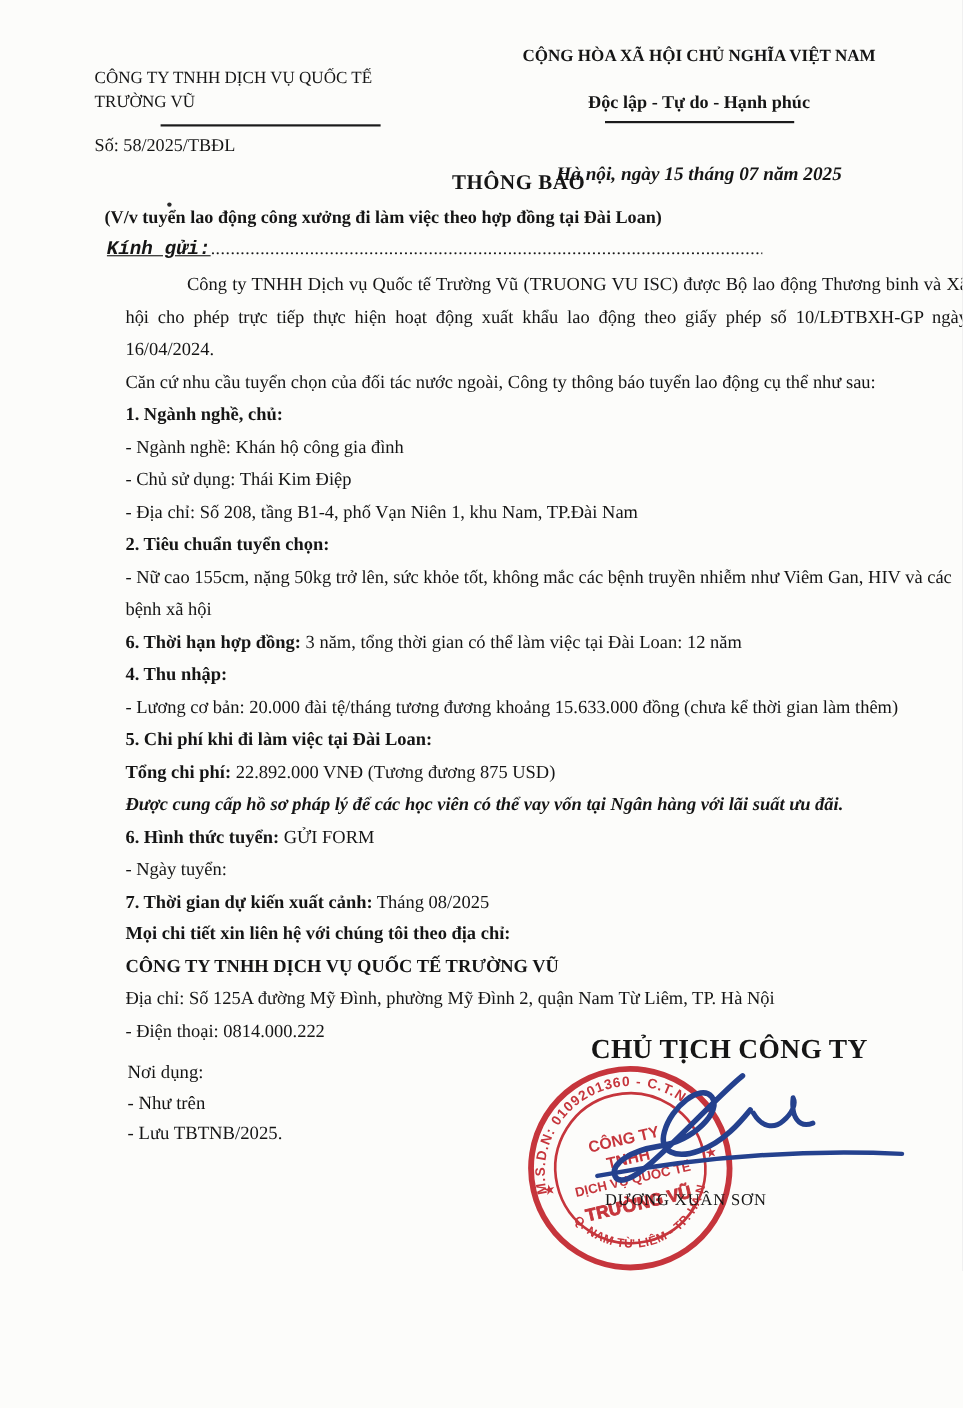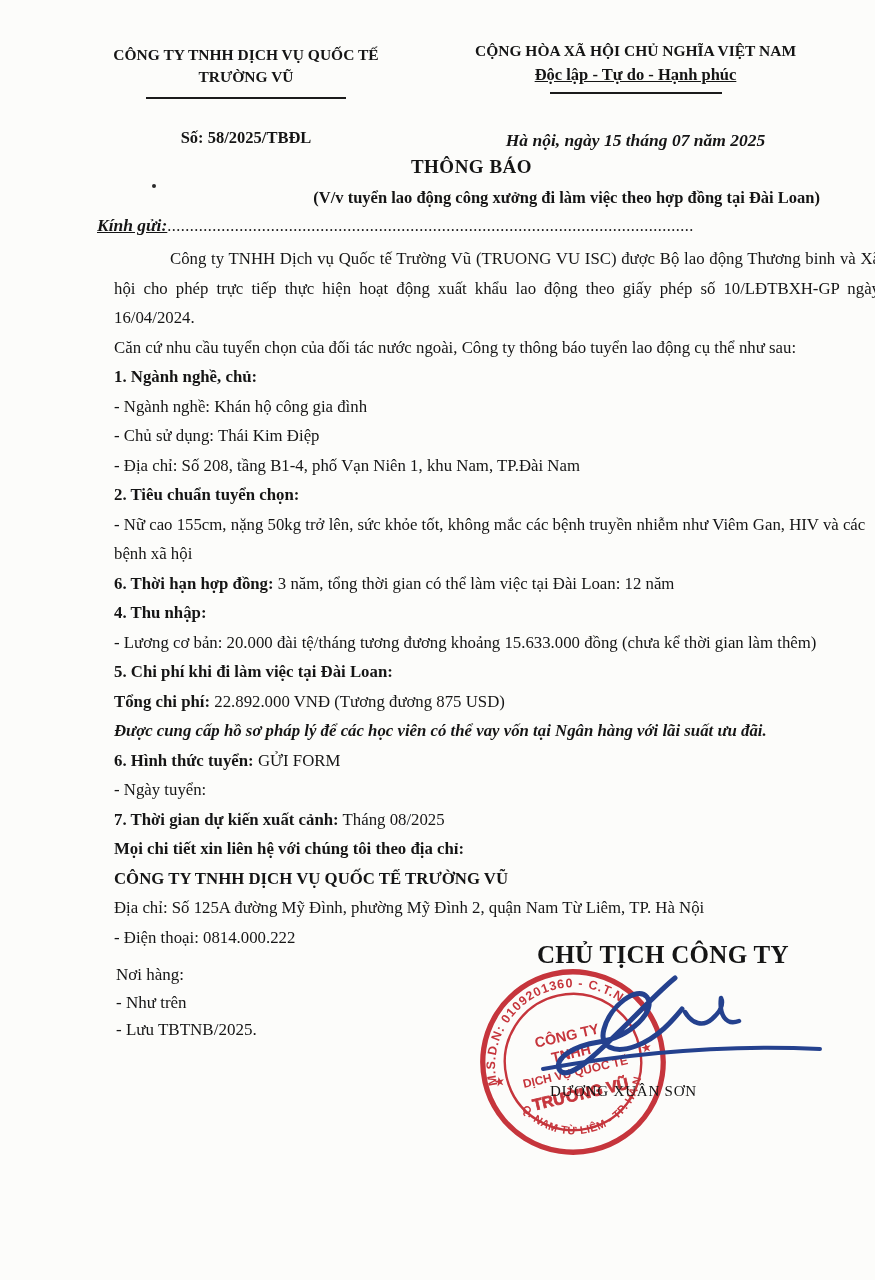--- a/index.html
+++ b/index.html
@@ -2,39 +2,39 @@
 <html><head>
 <meta charset="utf-8">
 <style>
   html,body{margin:0;padding:0;background:#e8e8e8;}
   .page{
     position:relative;width:875px;height:1280px;margin:0 auto;
     background:#fcfcfa;color:#151515;overflow:hidden;
     font-family:"Liberation Serif","DejaVu Serif",serif;
   }
   
-  .hdr-left{position:absolute;left:86px;top:44px;width:320px;text-align:center;
-    font-weight:bold;font-size:15.5px;line-height:22px;}
+  .hdr-left{position:absolute;left:86px;top:60px;width:320px;
+    font-weight:normal;font-size:15.5px;line-height:22px;}
   .hdr-left .rule{width:200px;height:2px;background:#1b1b1b;margin:9px auto 0;}
-  .doc-number{margin-top:28px;font-size:16.5px;}
+  .doc-number{margin-top:6px;font-size:16.5px;}
   .hdr-right{position:absolute;left:438px;top:42px;width:395px;text-align:center;font-weight:bold;}
   .hdr-right .l1{font-size:15.5px;}
-  .hdr-right .l2{font-size:16.5px;margin-top:5px;text-decoration:underline;}
+  .hdr-right .l2{font-size:16.5px;margin-top:23px;}
   .hdr-right .rule{width:172px;height:2px;background:#1b1b1b;margin:7px auto 0;}
   .date-line{margin-top:36px;font-style:italic;font-size:17.5px;}
   
   .doc-title{position:absolute;left:109px;top:156px;width:725px;text-align:center;
     font-weight:bold;font-size:19px;letter-spacing:.5px;}
-  .doc-subtitle{position:absolute;left:95px;top:188px;width:725px;text-align:right;
+  .doc-subtitle{position:absolute;left:95px;top:188px;width:725px;text-align:left;
     font-weight:bold;font-size:16.5px;}
   .stray-dot{position:absolute;left:152px;top:184px;width:4px;height:4px;border-radius:50%;background:#2a2a2a;}
   
   .salutation{position:absolute;left:97px;top:215px;width:596px;font-size:17.5px;
     white-space:nowrap;overflow:hidden;}
-  .salutation .lbl{font-weight:bold;font-style:italic;text-decoration:underline;}
+  .salutation .lbl{font-weight:bold;font-style:italic;text-decoration:underline;font-family:Liberation Mono, monospace;}
   .salutation .dots{letter-spacing:.5px;font-size:16px;}
   
   .body{position:absolute;left:95px;top:244px;width:766px;font-size:16.8px;line-height:29.5px;margin-left:19px;}
   .body p{margin:0;}
   .p-indent{text-indent:56px;text-align:justify;}
   .b{font-weight:bold;}
   .bi{font-weight:bold;font-style:italic;}
   
   .position-title{position:absolute;left:537px;top:941px;font-weight:bold;font-size:25px;letter-spacing:.3px;}
   .recipients{position:absolute;left:116px;top:961px;font-size:17px;line-height:27.5px;}
@@ -97,21 +97,21 @@
 
     <p class="b">Mọi chi tiết xin liên hệ với chúng tôi theo địa chỉ:</p>
     <p class="b">CÔNG TY TNHH DỊCH VỤ QUỐC TẾ TRƯỜNG VŨ</p>
     <p>Địa chỉ: Số 125A đường Mỹ Đình, phường Mỹ Đình 2, quận Nam Từ Liêm, TP. Hà Nội</p>
     <p>- Điện thoại: 0814.000.222</p>
   </div>
 
   <div class="position-title">CHỦ TỊCH CÔNG TY</div>
 
   <div class="recipients">
-    <div>Nơi hàng:</div>
+    <div>Nơi dụng:</div>
     <div>- Như trên</div>
     <div>- Lưu TBTNB/2025.</div>
   </div>
 
   <svg class="stamp" viewBox="0 0 200 200">
     <circle cx="100" cy="100" r="94" fill="none" stroke="#c2272e" stroke-width="5.5"></circle>
     <circle cx="100" cy="100" r="71" fill="none" stroke="#c2272e" stroke-width="2.5"></circle>
     <defs>
       <path id="arcTop" d="M 19 117 A 82 82 0 1 1 181 117"></path>
       <path id="arcBot" d="M 35 133 A 71 71 0 0 0 165 133"></path>

